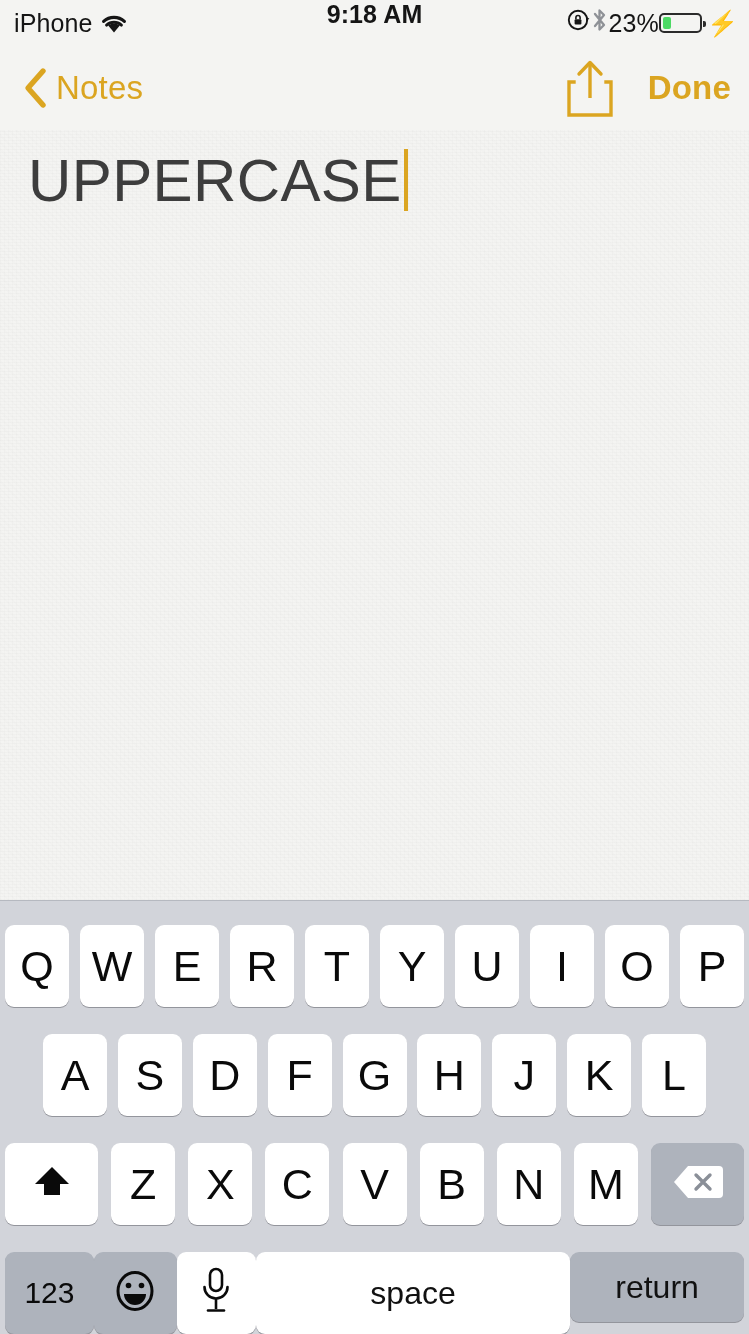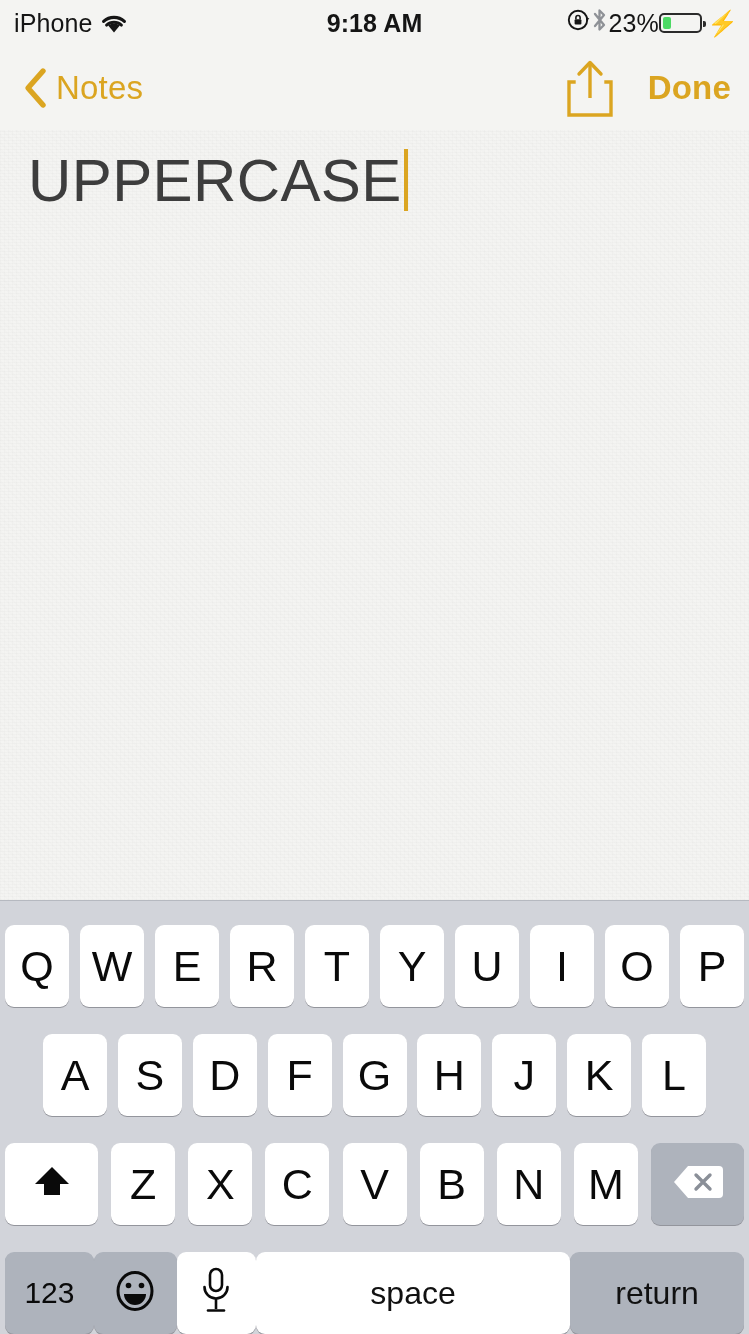--- a/index.html
+++ b/index.html
@@ -32,21 +32,21 @@
     display: flex; align-items: center;
     font-size: 25px; color: #151515;
     letter-spacing: 0.1px;
   }
   #status-left {
     position: absolute; left: 14px; top: 0; height: 46px;
     display: flex; align-items: center; gap: 8px;
   }
   #status-center {
     position: absolute; left: 0; top: 0; width: 749px; height: 46px;
-    display: flex; align-items: center; justify-content: center;
+    display: flex; align-items: flex-start; justify-content: center;
     font-weight: bold; font-size: 25px;
   }
   #status-right {
     position: absolute; right: 10px; top: 0; height: 46px;
     display: flex; align-items: center; 
   }
   .wifi-icon { display:block; }
   .batt-pct { font-size: 25px; font-weight: normal; }
   .battery {
     position: relative;
@@ -184,21 +184,21 @@
   }
   .key-mic {
     width: 80px; height: 82px;
   }
   .key-space {
     width: 318px; height: 82px;
     font-size: 32px;
     color: #111;
   }
   .key-return {
-    width: 176px; height: 82px;
+    width: 176px; height: 70px;
     background: #aeb3bc;
     font-size: 32px;
     color: #111;
   }
 </style>
 </head>
 <body>
 
 <div id="screen" class="paper">
 

